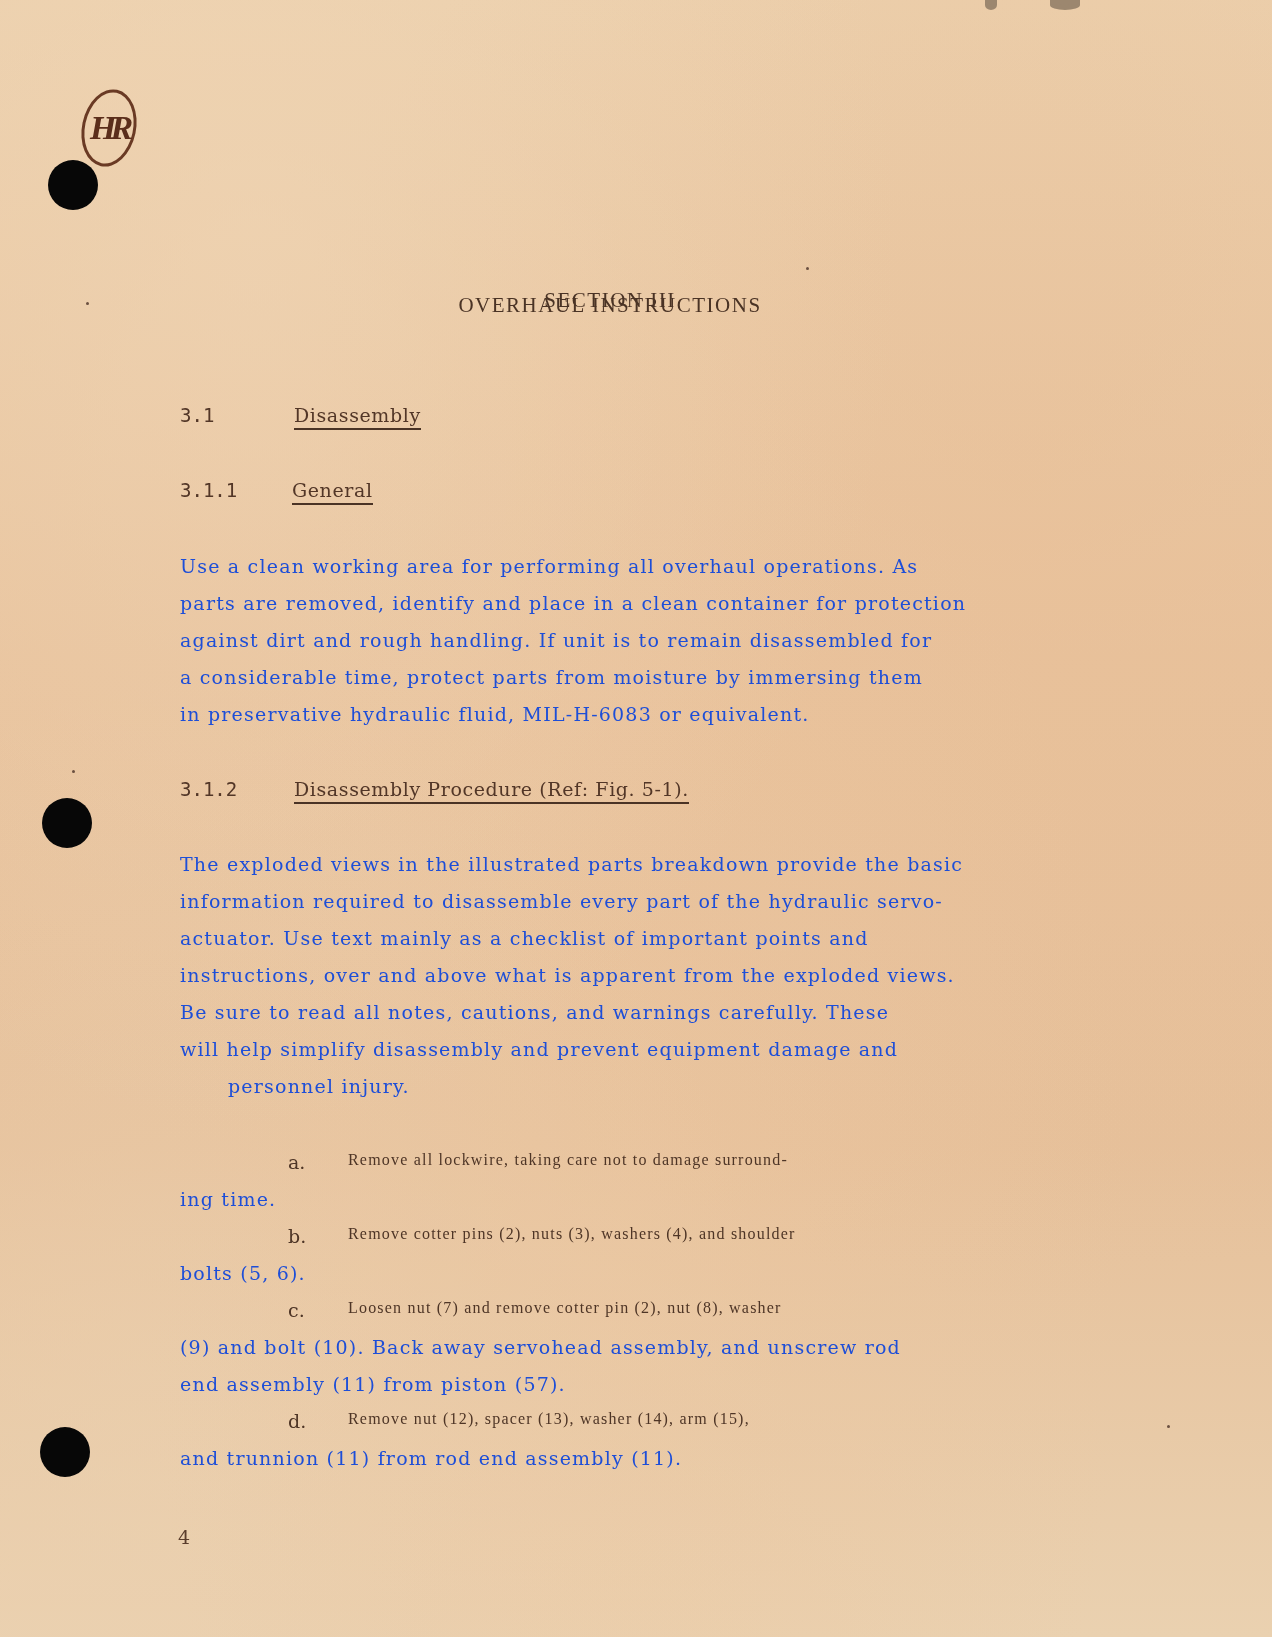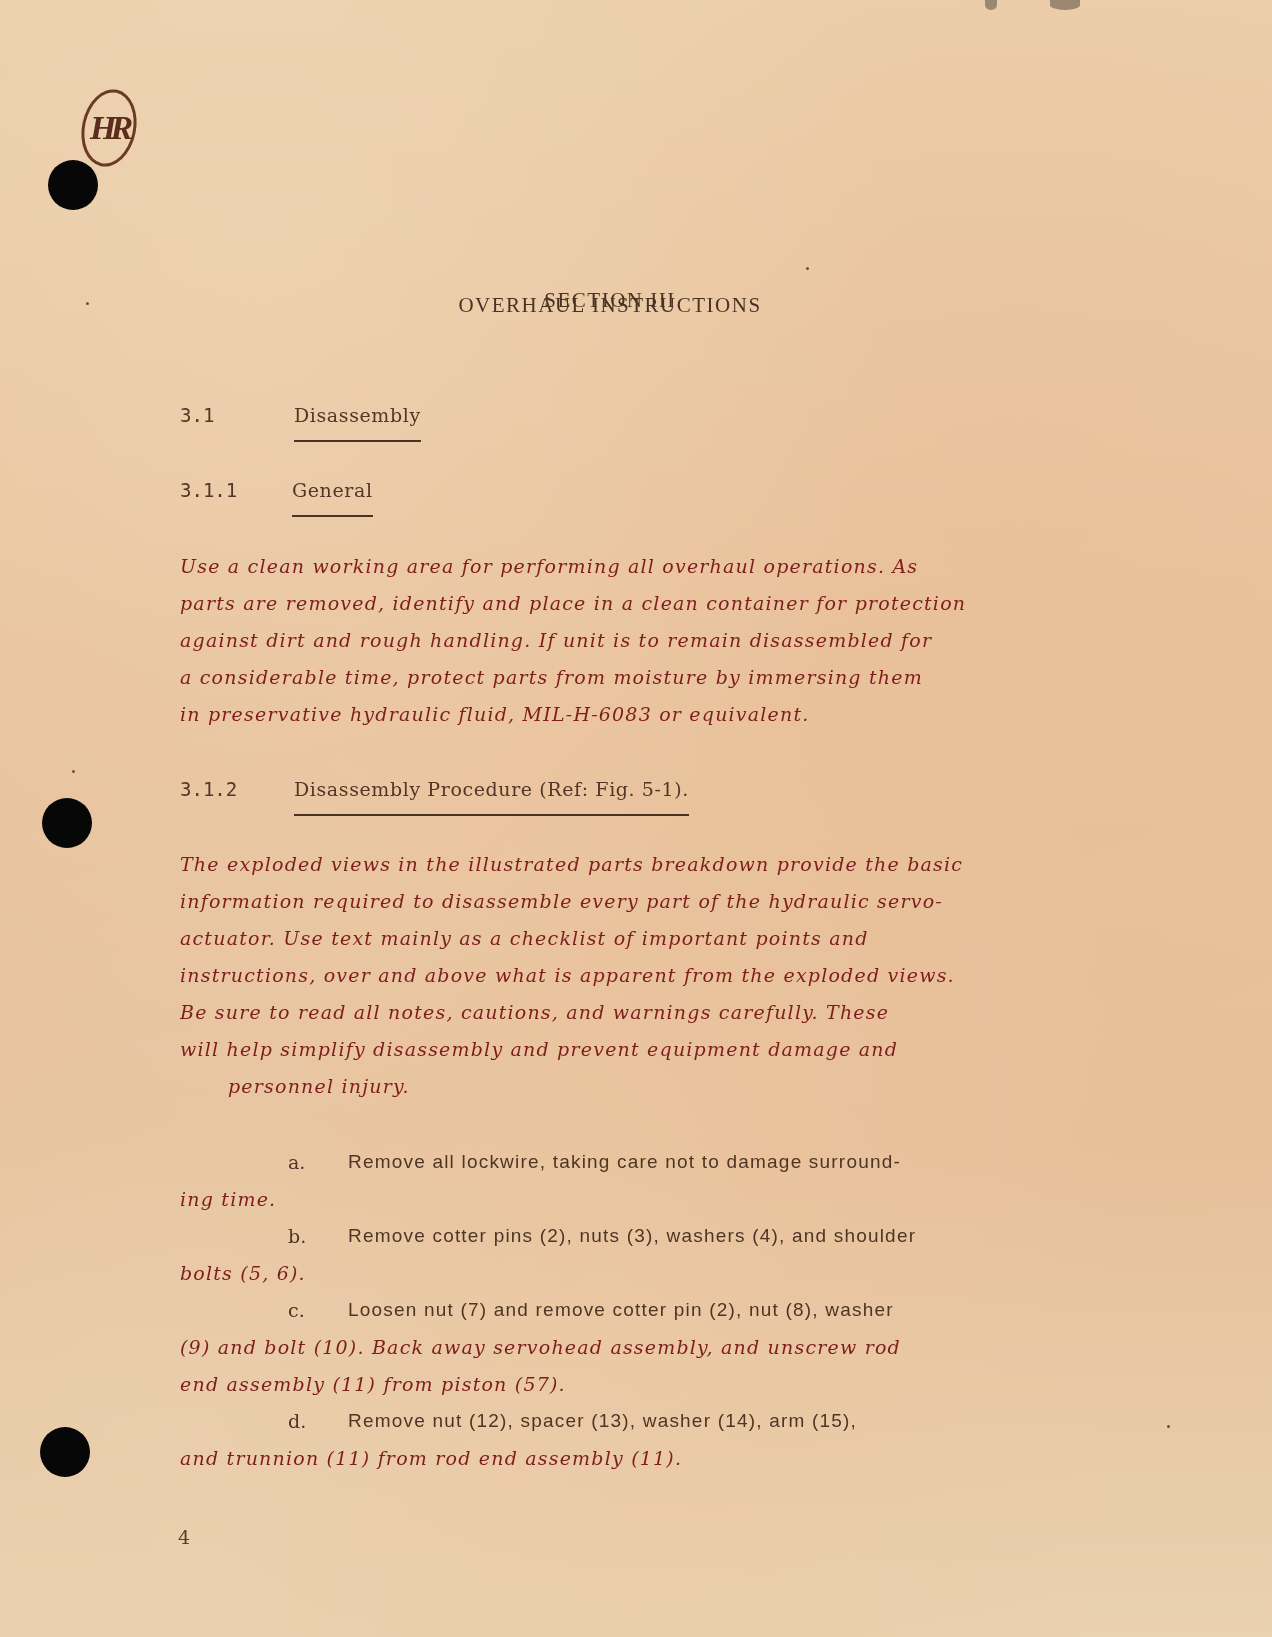--- a/index.html
+++ b/index.html
@@ -83,48 +83,47 @@
       position: absolute;
       left: 0;
       top: 0;
       white-space: nowrap;
     }
     .heading .title {
       position: absolute;
       top: 0;
       white-space: nowrap;
       border-bottom: 2px solid #4a3325;
-      padding-bottom: 14px;
+      padding-bottom: 2px;
       font-family: "DejaVu Serif", serif;
       letter-spacing: 0.6px;
     }
     .text-line {
       position: absolute;
       left: 180px;
       white-space: nowrap;
       font-family: "DejaVu Serif", serif;
       font-size: 19px;
       letter-spacing: 1.2px;
-      color: #7f1d1d;
-      font-style: italic;
+      color: #1d4ed8;
     }
     .item-label {
       position: absolute;
       left: 288px;
       white-space: nowrap;
       font-family: "DejaVu Serif", serif;
       font-size: 19px;
       color: #4e3526;
     }
     .item-first {
       position: absolute;
       left: 348px;
       white-space: nowrap;
-      font-family: Liberation Sans, sans-serif;
-      font-size: 19px;
+      font-family: Liberation Serif, serif;
+      font-size: 16px;
       letter-spacing: 1.2px;
       color: #4e3526;
     }
     .page-number {
       position: absolute;
       left: 178px;
       top: 1526px;
       font-family: "DejaVu Serif", serif;
       font-size: 19px;
       color: #5a3d2c;

